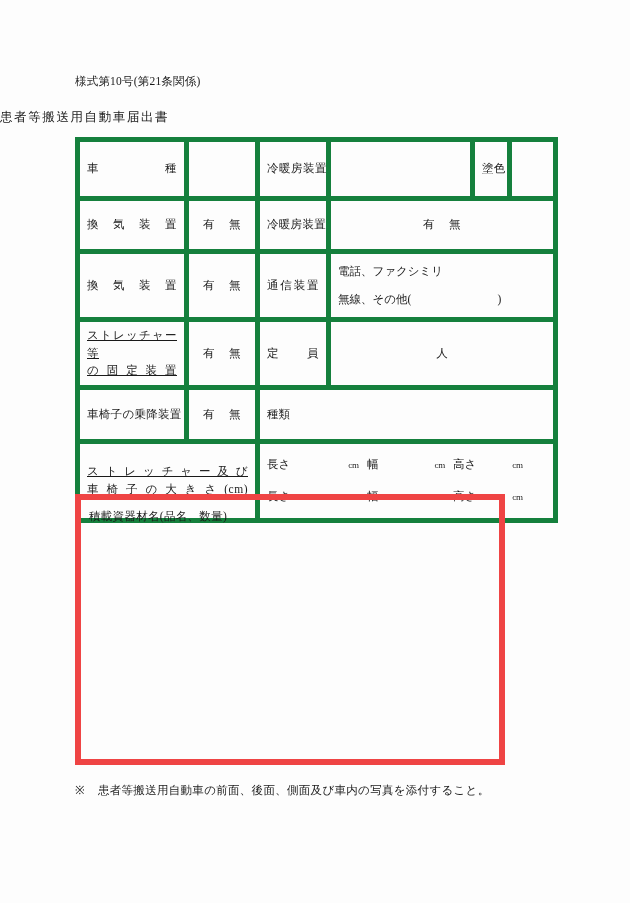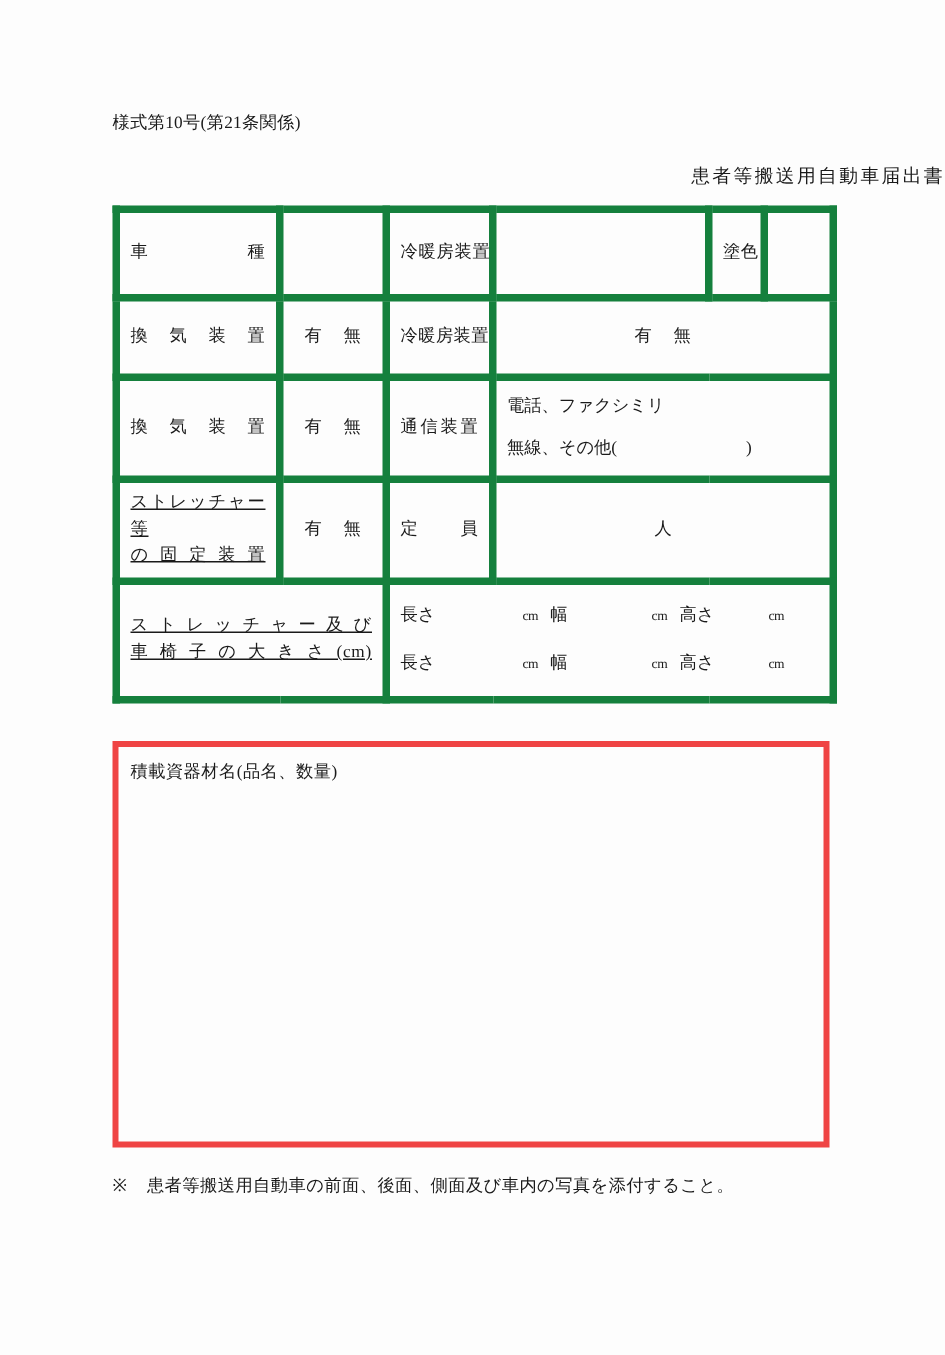--- a/index.html
+++ b/index.html
@@ -27,24 +27,23 @@
     top: 74px;
     font-size: 11.5px;
     letter-spacing: 0.2px;
     white-space: nowrap;
   }
   .doc-title {
     position: absolute;
     left: 0;
     top: 109px;
     width: 630px;
-    text-align: right;
+    text-align: left;
     font-size: 12.5px;
     letter-spacing: 1.6px;
-    padding-left: 18px;
     box-sizing: border-box;
   }
 
   
   .grid {
     position: absolute;
     left: 75px;
     top: 137px;
     width: 478px;
     border-collapse: collapse;
@@ -111,23 +110,23 @@
     font-family: "Liberation Serif", "DejaVu Serif", serif;
     letter-spacing: -0.2px;
     vertical-align: 0;
   }
 
   
   .equip-box {
     position: absolute;
     left: 75px;
     top: 494px;
-    width: 478px;
+    width: 430px;
     height: 271px;
-    border: 4px solid #ef4444;
+    border: 6px solid #ef4444;
     box-sizing: border-box;
   }
   .equip-label {
     position: absolute;
     left: 8px;
     top: 9px;
     font-size: 11.5px;
     letter-spacing: 0.3px;
     white-space: nowrap;
   }
@@ -191,20 +190,25 @@
     <tr class="r4">
       <td class="lbl-2line">
         <span class="ln">ストレッチャー等</span>
         <span class="ln">の固定装置</span>
       </td>
       <td class="yn"><span>有</span><span class="gap"></span><span>無</span></td>
       <td class="lbl">定員</td>
       <td class="center" colspan="3"><span>人</span></td>
     </tr>
 
+    <tr class="r5">
+      <td class="lbl-plain">車椅子の乗降装置</td>
+      <td class="yn"><span>有</span><span class="gap"></span><span>無</span></td>
+      <td colspan="4"><span>種類</span></td>
+    </tr>
 
     <tr class="r6">
       <td class="lbl-2line" colspan="2">
         <span class="ln">ストレッチャー及び</span>
         <span class="ln">車椅子の大きさ(cm)</span>
       </td>
       <td colspan="4">
         <span class="size-line"><span>長さ</span><span class="sp-a"></span><span class="unit">cm</span><span class="sp-b"></span><span>幅</span><span class="sp-c"></span><span class="unit">cm</span><span class="sp-d"></span><span>高さ</span><span class="sp-e"></span><span class="unit">cm</span></span>
         <span class="size-line second"><span>長さ</span><span class="sp-a"></span><span class="unit">cm</span><span class="sp-b"></span><span>幅</span><span class="sp-c"></span><span class="unit">cm</span><span class="sp-d"></span><span>高さ</span><span class="sp-e"></span><span class="unit">cm</span></span>
       </td>

